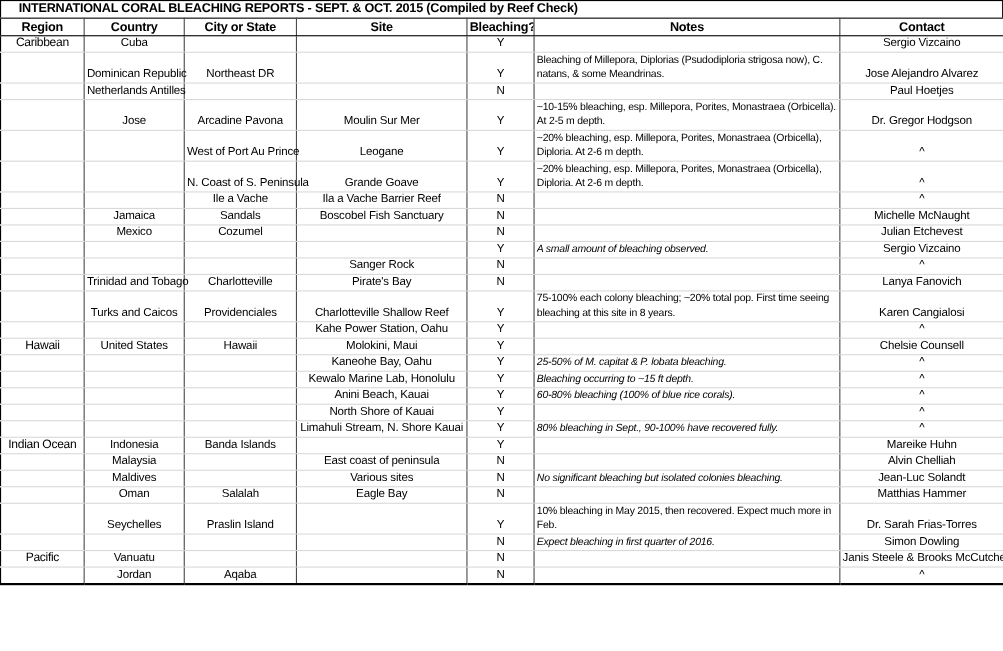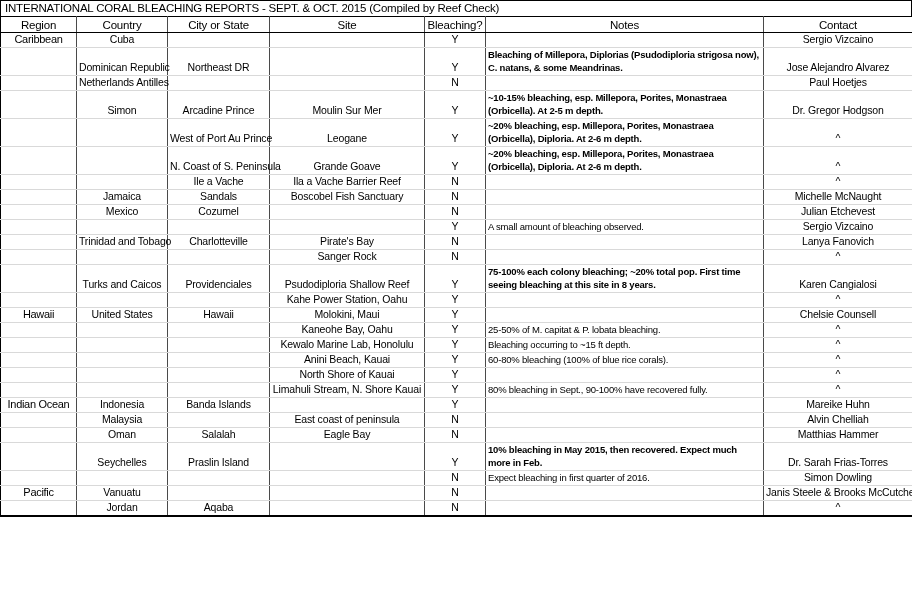--- a/index.html
+++ b/index.html
@@ -9,38 +9,38 @@
     background: #ffffff;
     color: #000000;
     font-family: "Liberation Sans", sans-serif;
     overflow: hidden;
   }
   .sheet { width: 912px; }
   .title-bar {
     height: 16px;
     line-height: 15px;
     font-size: 11.5px;
-    font-weight: normal;
+    font-weight: bold;
     letter-spacing: -0.2px;
-    padding-left: 4px;
+    padding-left: 16px;
     border: 1px solid #000;
     border-bottom: none;
     white-space: nowrap;
     overflow: hidden;
   }
   table.grid {
     border-collapse: collapse;
     table-layout: fixed;
     width: 912px;
     border: 1px solid #000;
     border-bottom: 2px solid #000;
   }
   th {
     font-size: 11.5px;
-    font-weight: normal;
+    font-weight: bold;
     letter-spacing: -0.2px;
     height: 16px;
     padding: 0 2px;
     text-align: center;
     vertical-align: middle;
     border-top: 1px solid #000;
     border-bottom: 1px solid #000;
     border-right: 1px solid #4a4a4a;
     white-space: nowrap;
     overflow: hidden;
@@ -60,22 +60,22 @@
   tr.h2 { height: 28px; }
   td.col-region { font-size: 11px; letter-spacing: -0.3px; }
   td.col-notes { text-align: left; }
   td.col-notes .note {
     font-size: 9.5px;
     letter-spacing: -0.2px;
     line-height: 13px;
     white-space: normal;
     overflow: hidden;
   }
-  tr.h1 td.col-notes .note { max-height: 13px; }
-  tr.h2 td.col-notes .note { max-height: 26px; font-weight: bold; }
+  tr.h1 td.col-notes .note { max-height: 13px; font-style: italic; }
+  tr.h2 td.col-notes .note { max-height: 26px; }
   tr:last-child td { border-bottom: 2px solid #000; }
 </style>
 </head>
 <body>
 
 <div class="sheet">
   <div class="title-bar">INTERNATIONAL CORAL BLEACHING REPORTS - SEPT. &amp; OCT. 2015 (Compiled by Reef Check)</div>
 
   <table class="grid">
     <colgroup>
@@ -127,22 +127,22 @@
           <td class="col-city-or-state"></td>
           <td class="col-site"></td>
           <td class="col-bleaching">N</td>
           <td class="col-notes">
             <div class="note"></div>
           </td>
           <td class="col-contact">Paul Hoetjes</td>
         </tr>
         <tr class="h2">
           <td class="col-region"></td>
-          <td class="col-country">Simon</td>
-          <td class="col-city-or-state">Arcadine Prince</td>
+          <td class="col-country">Jose</td>
+          <td class="col-city-or-state">Arcadine Pavona</td>
           <td class="col-site">Moulin Sur Mer</td>
           <td class="col-bleaching">Y</td>
           <td class="col-notes">
             <div class="note">~10-15% bleaching, esp. Millepora, Porites, Monastraea (Orbicella). At 2-5 m depth.</div>
           </td>
           <td class="col-contact">Dr. Gregor Hodgson</td>
         </tr>
         <tr class="h2">
           <td class="col-region"></td>
           <td class="col-country"></td>
@@ -204,45 +204,45 @@
           <td class="col-city-or-state"></td>
           <td class="col-site"></td>
           <td class="col-bleaching">Y</td>
           <td class="col-notes">
             <div class="note">A small amount of bleaching observed.</div>
           </td>
           <td class="col-contact">Sergio Vizcaino</td>
         </tr>
         <tr class="h1">
           <td class="col-region"></td>
+          <td class="col-country"></td>
+          <td class="col-city-or-state"></td>
+          <td class="col-site">Sanger Rock</td>
+          <td class="col-bleaching">N</td>
+          <td class="col-notes">
+            <div class="note"></div>
+          </td>
+          <td class="col-contact">^</td>
+        </tr>
+        <tr class="h1">
+          <td class="col-region"></td>
           <td class="col-country">Trinidad and Tobago</td>
           <td class="col-city-or-state">Charlotteville</td>
           <td class="col-site">Pirate's Bay</td>
           <td class="col-bleaching">N</td>
           <td class="col-notes">
             <div class="note"></div>
           </td>
           <td class="col-contact">Lanya Fanovich</td>
         </tr>
-        <tr class="h1">
-          <td class="col-region"></td>
-          <td class="col-country"></td>
-          <td class="col-city-or-state"></td>
-          <td class="col-site">Sanger Rock</td>
-          <td class="col-bleaching">N</td>
-          <td class="col-notes">
-            <div class="note"></div>
-          </td>
-          <td class="col-contact">^</td>
-        </tr>
         <tr class="h2">
           <td class="col-region"></td>
           <td class="col-country">Turks and Caicos</td>
           <td class="col-city-or-state">Providenciales</td>
-          <td class="col-site">Psudodiploria Shallow Reef</td>
+          <td class="col-site">Charlotteville Shallow Reef</td>
           <td class="col-bleaching">Y</td>
           <td class="col-notes">
             <div class="note">75-100% each colony bleaching; ~20% total pop. First time seeing bleaching at this site in 8 years.</div>
           </td>
           <td class="col-contact">Karen Cangialosi</td>
         </tr>
         <tr class="h1">
           <td class="col-region"></td>
           <td class="col-country"></td>
           <td class="col-city-or-state"></td>
@@ -333,20 +333,31 @@
         <tr class="h1">
           <td class="col-region"></td>
           <td class="col-country">Malaysia</td>
           <td class="col-city-or-state"></td>
           <td class="col-site">East coast of peninsula</td>
           <td class="col-bleaching">N</td>
           <td class="col-notes">
             <div class="note"></div>
           </td>
           <td class="col-contact">Alvin Chelliah</td>
+        </tr>
+        <tr class="h1">
+          <td class="col-region"></td>
+          <td class="col-country">Maldives</td>
+          <td class="col-city-or-state"></td>
+          <td class="col-site">Various sites</td>
+          <td class="col-bleaching">N</td>
+          <td class="col-notes">
+            <div class="note">No significant bleaching but isolated colonies bleaching.</div>
+          </td>
+          <td class="col-contact">Jean-Luc Solandt</td>
         </tr>
         <tr class="h1">
           <td class="col-region"></td>
           <td class="col-country">Oman</td>
           <td class="col-city-or-state">Salalah</td>
           <td class="col-site">Eagle Bay</td>
           <td class="col-bleaching">N</td>
           <td class="col-notes">
             <div class="note"></div>
           </td>

